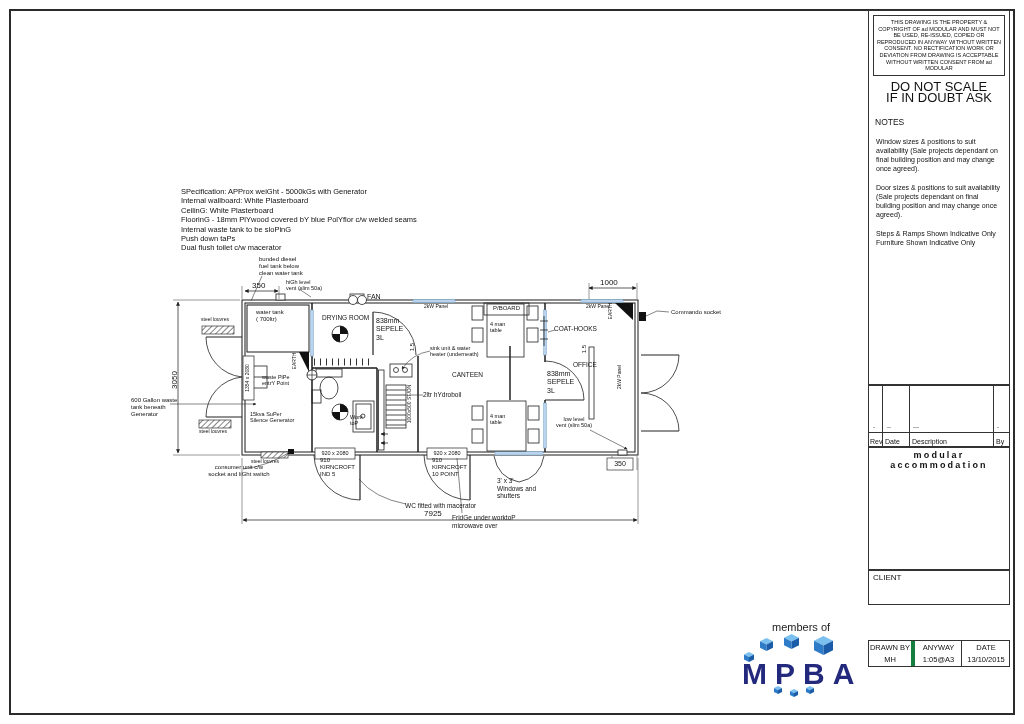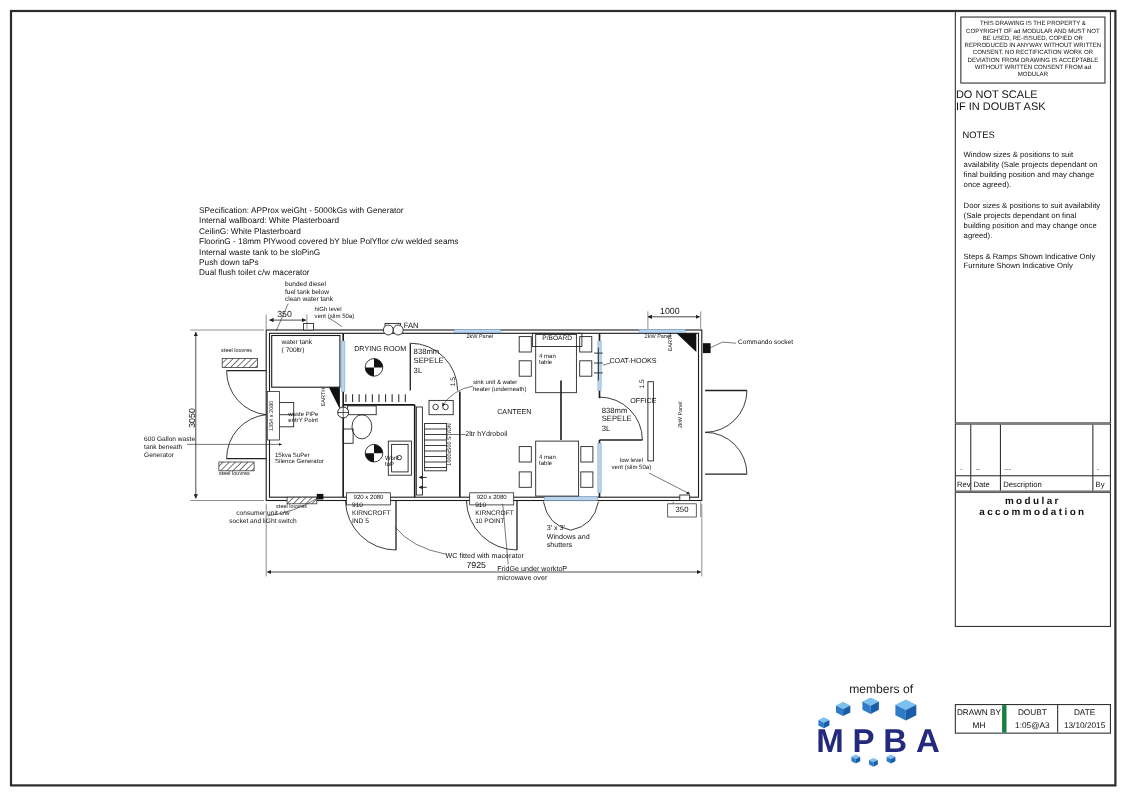--- a/index.html
+++ b/index.html
@@ -10,21 +10,21 @@
   svg{position:absolute;left:0;top:0}
   .L{position:absolute;white-space:pre-line;line-height:1.18;color:#131313}
   .c{text-align:center}
   .rc{transform:translate(-50%,-50%) rotate(-90deg);white-space:nowrap}
   .s5{font-size:5px}.s55{font-size:5.5px}.s6{font-size:6px}.s65{font-size:6.5px}
   .s7{font-size:7px}.s8{font-size:8px}
   .spec{position:absolute;left:181px;top:187px;font-size:7.5px;line-height:9.4px}
   
   .tb{position:absolute;left:868px;width:142px;border:1px solid #333;background:#fff}
   .copyright{margin:4px;border:1px solid #333;padding:3px 2px;font-size:5.5px;line-height:6.6px;text-align:center}
-  .dns{margin-top:5px;font-size:10px;line-height:11px}
+  .dns{text-align:center;margin-top:5px;font-size:13px;line-height:11px}
   .notes-h{margin:14px 0 0 6px;font-size:8.5px}
   .note{margin:10px 7px 0 7px;font-size:7px;line-height:9px}
   .note.tight{margin-top:0}
   .rv{position:absolute;top:0;bottom:0;width:1px;background:#333}
   .rev-head{position:absolute;bottom:1px;font-size:7px}
   .rev-dash{position:absolute;bottom:16px;font-size:6px;color:#333}
   .rev-hline{position:absolute;left:0;right:0;bottom:13px;height:1px;background:#333}
   .adrow{display:flex;justify-content:center;align-items:flex-start;margin-top:4px;height:48px}
   .adtext{font-size:58px;font-weight:bold;line-height:44px;letter-spacing:-2px;color:#0e0e0e}
   .adsq{position:relative;width:44px;height:46px;margin-left:5px}
@@ -328,29 +328,32 @@
     <div class="rev-head" style="left:1px">Rev</div>
     <div class="rev-head" style="left:16px">Date</div>
     <div class="rev-head" style="left:43px">Description</div>
     <div class="rev-head" style="left:127px">By</div>
   </div>
 
   <div class="tb" style="top:447px;height:123px">
     <div class="tagline">modular accommodation</div>
   </div>
 
+  <div class="tb" style="top:570px;height:35px">
+    <div class="boxlab">CLIENT</div>
+  </div>
 
 
   <div class="tb" style="top:640px;height:27px">
     <div class="meta-col" style="left:0;width:46px;border-right:4px solid #15803d">
       <div class="h">DRAWN BY</div>
       <div class="v">MH</div>
     </div>
     <div class="meta-col" style="left:47px;width:46px;border-right:1px solid #333">
-      <div class="h">DOUBT</div>
+      <div class="h">ANYWAY</div>
       <div class="v">1:05@A3</div>
     </div>
     <div class="meta-col" style="left:94px;width:46px">
       <div class="h">DATE</div>
       <div class="v">13/10/2015</div>
     </div>
   </div>
 
 
   <div class="members">members of</div>

